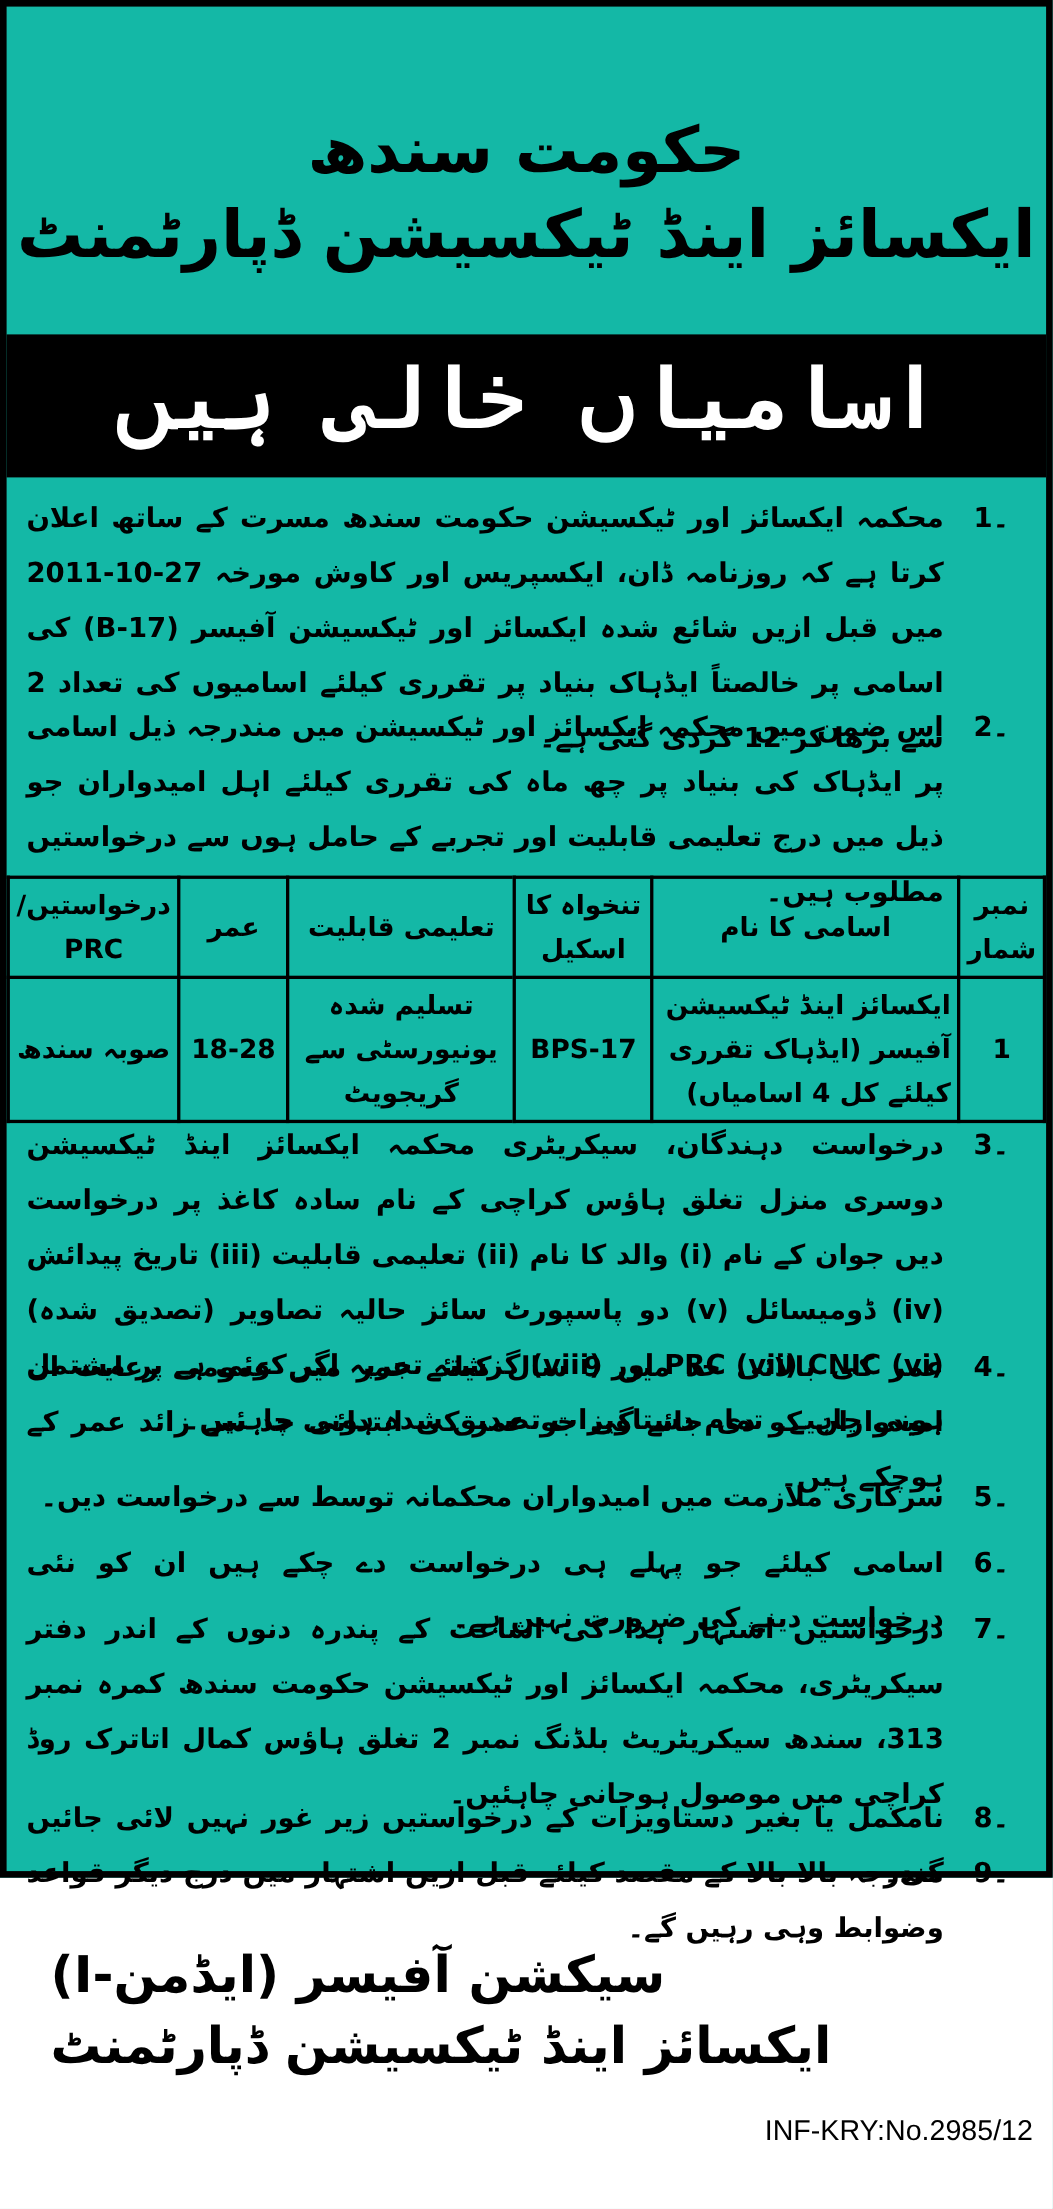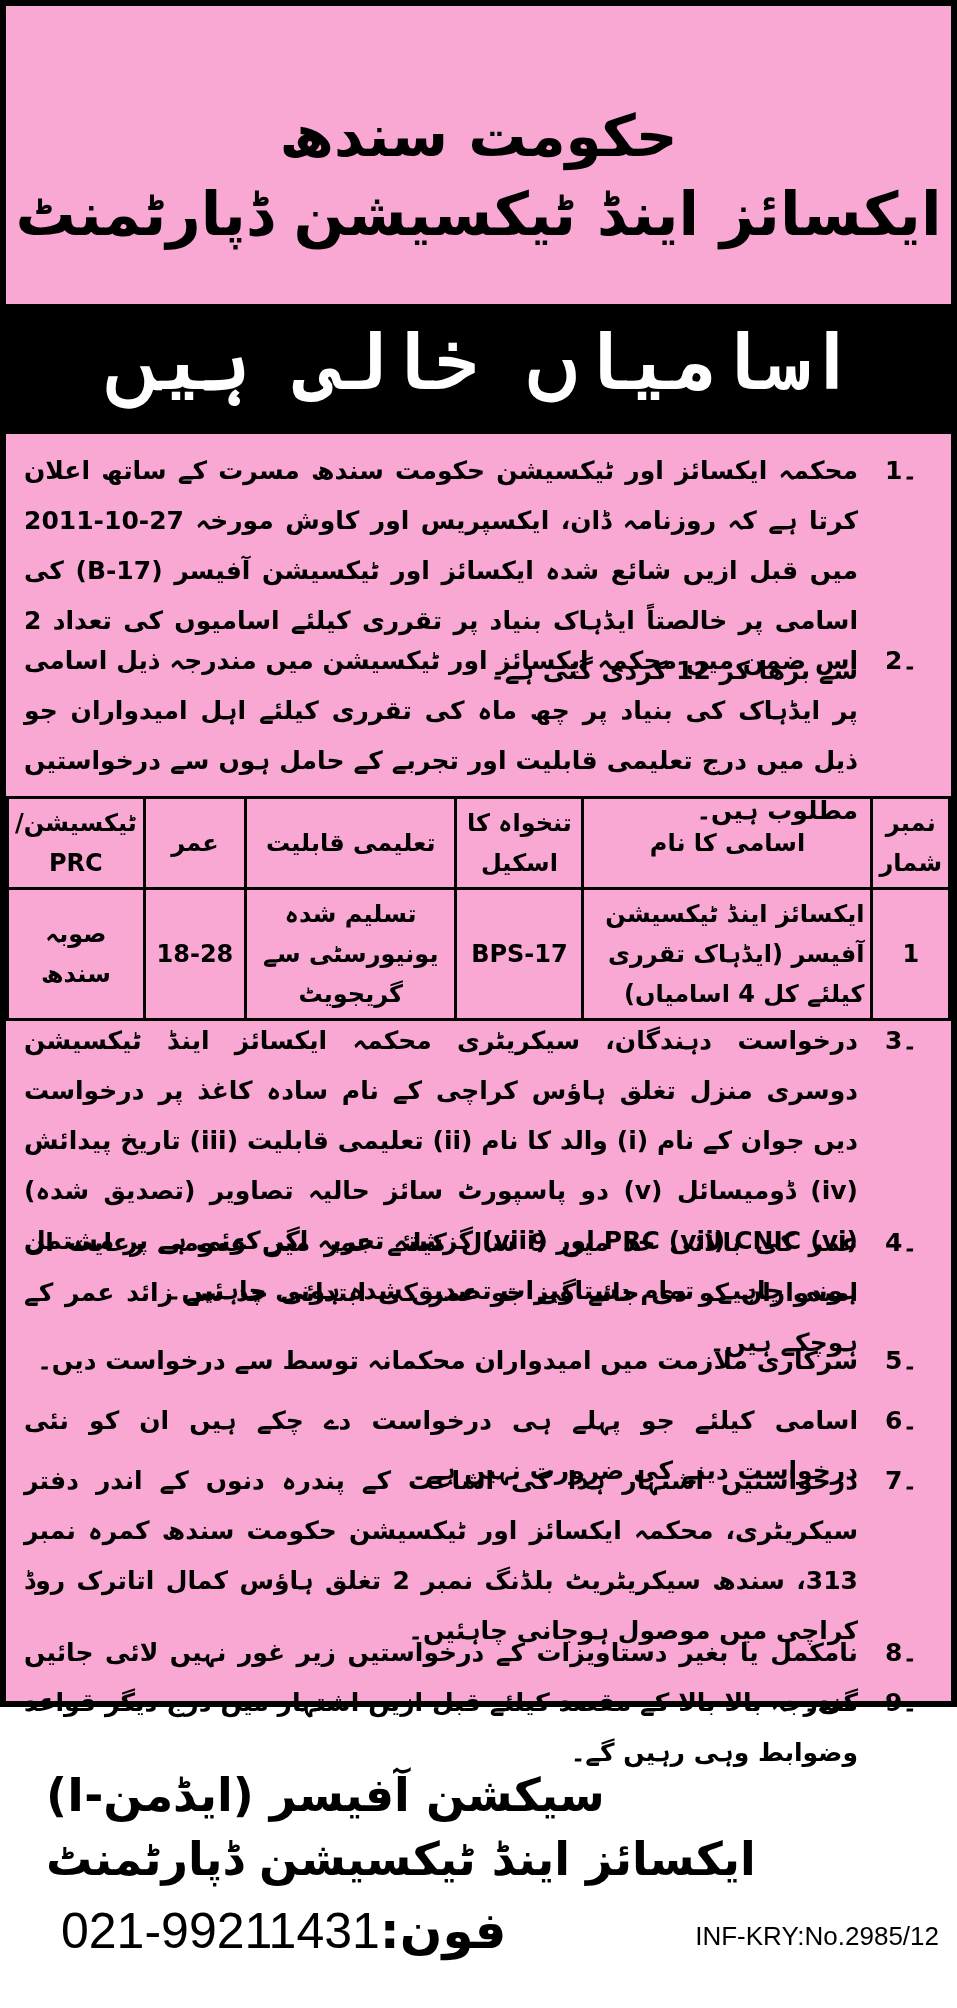--- a/index.html
+++ b/index.html
@@ -1,17 +1,17 @@
 <!DOCTYPE html>
 <html><head>
 <meta charset="utf-8">
 <style>
   html,body{margin:0;padding:0;background:#fff;}
   body{width:957px;height:2008px;overflow:hidden;font-family:"DejaVu Sans",sans-serif;color:#000;}
-  .frame{position:absolute;left:0;top:0;width:957px;height:1707px;box-sizing:border-box;border:6px solid #000;background:#f9a8d4;}
+  .frame{position:absolute;left:0;top:0;width:957px;height:1707px;box-sizing:border-box;border:6px solid #000;background:#14b8a6;}
   .rtl{direction:rtl;unicode-bidi:embed;}
   .h1{position:absolute;left:0;right:0;top:95px;text-align:center;font-size:58px;font-weight:bold;line-height:70px;}
   .h2{position:absolute;left:0;right:0;top:168px;text-align:center;font-size:60px;font-weight:bold;line-height:80px;}
   .banner{position:absolute;left:0;right:0;top:298px;height:130px;background:#000;color:#fff;text-align:center;font-size:76px;font-weight:bold;line-height:130px;font-family:Liberation Mono, monospace;}
   .para{position:absolute;left:18px;right:18px;font-size:25px;line-height:50px;font-weight:bold;}
   .para .num{position:absolute;right:8px;top:0;width:40px;text-align:left;direction:ltr;}
   .para .txt{margin-right:75px;text-align:justify;}
   table.vac{position:absolute;left:0;top:790px;width:945px;border-collapse:collapse;font-size:24px;font-weight:bold;}
   table.vac td,table.vac th{border:3px solid #000;text-align:center;vertical-align:middle;padding:4px 6px;line-height:40px;}
   .sig{position:absolute;left:40px;font-size:46px;font-weight:bold;line-height:70px;}
@@ -39,21 +39,21 @@
   </div>
 
   <table class="vac rtl">
     <tbody>
         <tr>
       <th style="width:52px">نمبر شمار</th>
       <th style="width:310px">اسامی کا نام</th>
       <th style="width:120px">تنخواہ کا اسکیل</th>
       <th style="width:210px">تعلیمی قابلیت</th>
       <th style="width:95px">عمر</th>
-      <th>ٹیکسیشن/ PRC</th>
+      <th>درخواستیں/ PRC</th>
     </tr>
     <tr>
       <td>1</td>
       <td style="text-align:right">ایکسائز اینڈ ٹیکسیشن آفیسر (ایڈہاک تقرری کیلئے کل 4 اسامیاں)</td>
       <td>BPS-17</td>
       <td>تسلیم شدہ یونیورسٹی سے گریجویٹ</td>
       <td>18-28</td>
       <td>صوبہ سندھ</td>
     </tr>
   </tbody>
@@ -84,18 +84,15 @@
     <div class="txt">نامکمل یا بغیر دستاویزات کے درخواستیں زیر غور نہیں لائی جائیں گی۔</div>
   </div>
   <div class="para rtl" style="top:1672px;">
     <span class="num">9۔</span>
     <div class="txt">مندرجہ بالا بالا کے مقصد کیلئے قبل ازیں اشتہار میں درج دیگر قواعد وضوابط وہی رہیں گے۔</div>
   </div>
 
   <div class="sig rtl" style="top:1738px;margin-top:16px;">سیکشن آفیسر (ایڈمن-I)</div>
   <div class="sig rtl" style="top:1818px;">ایکسائز اینڈ ٹیکسیشن ڈپارٹمنٹ</div>
 
-  <div class="phone">
-    <span>021-99211431</span><span class="rtl" style="font-family:'DejaVu Sans',sans-serif;font-weight:bold;">فون:</span>
-  </div>
 
   <div class="ref">INF-KRY:No.2985/12</div>
 </div>
 
 </body></html>

